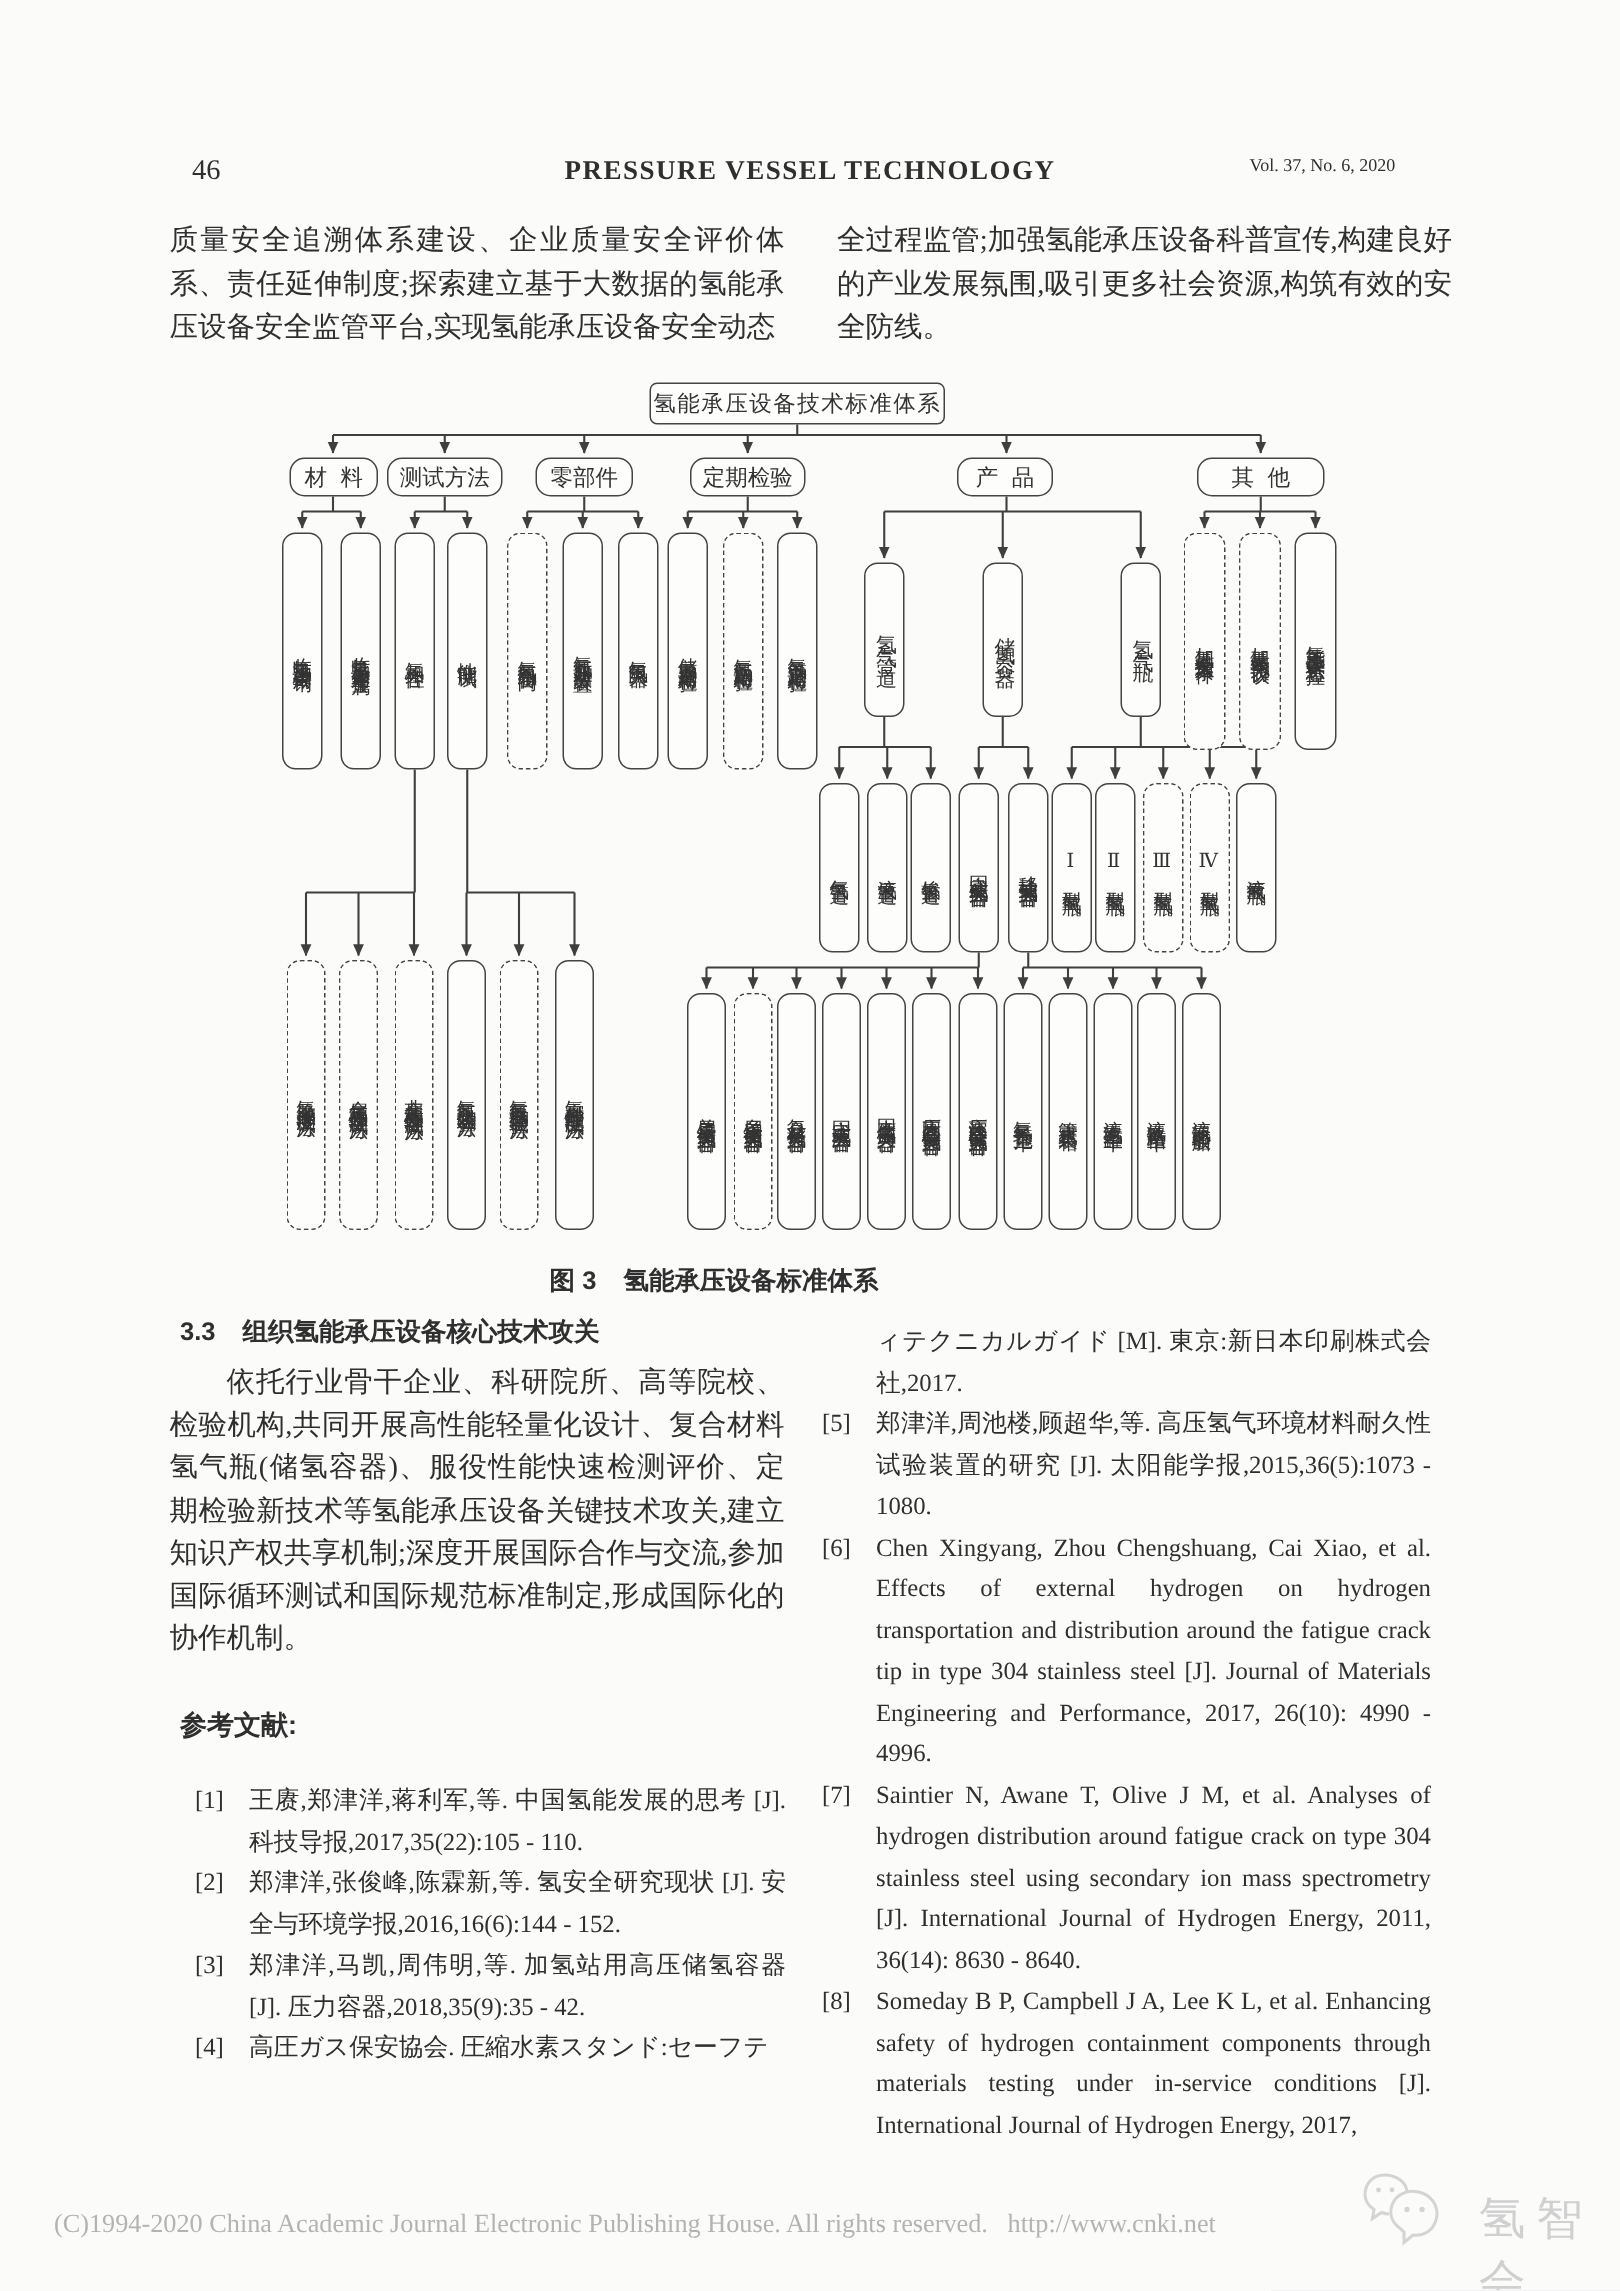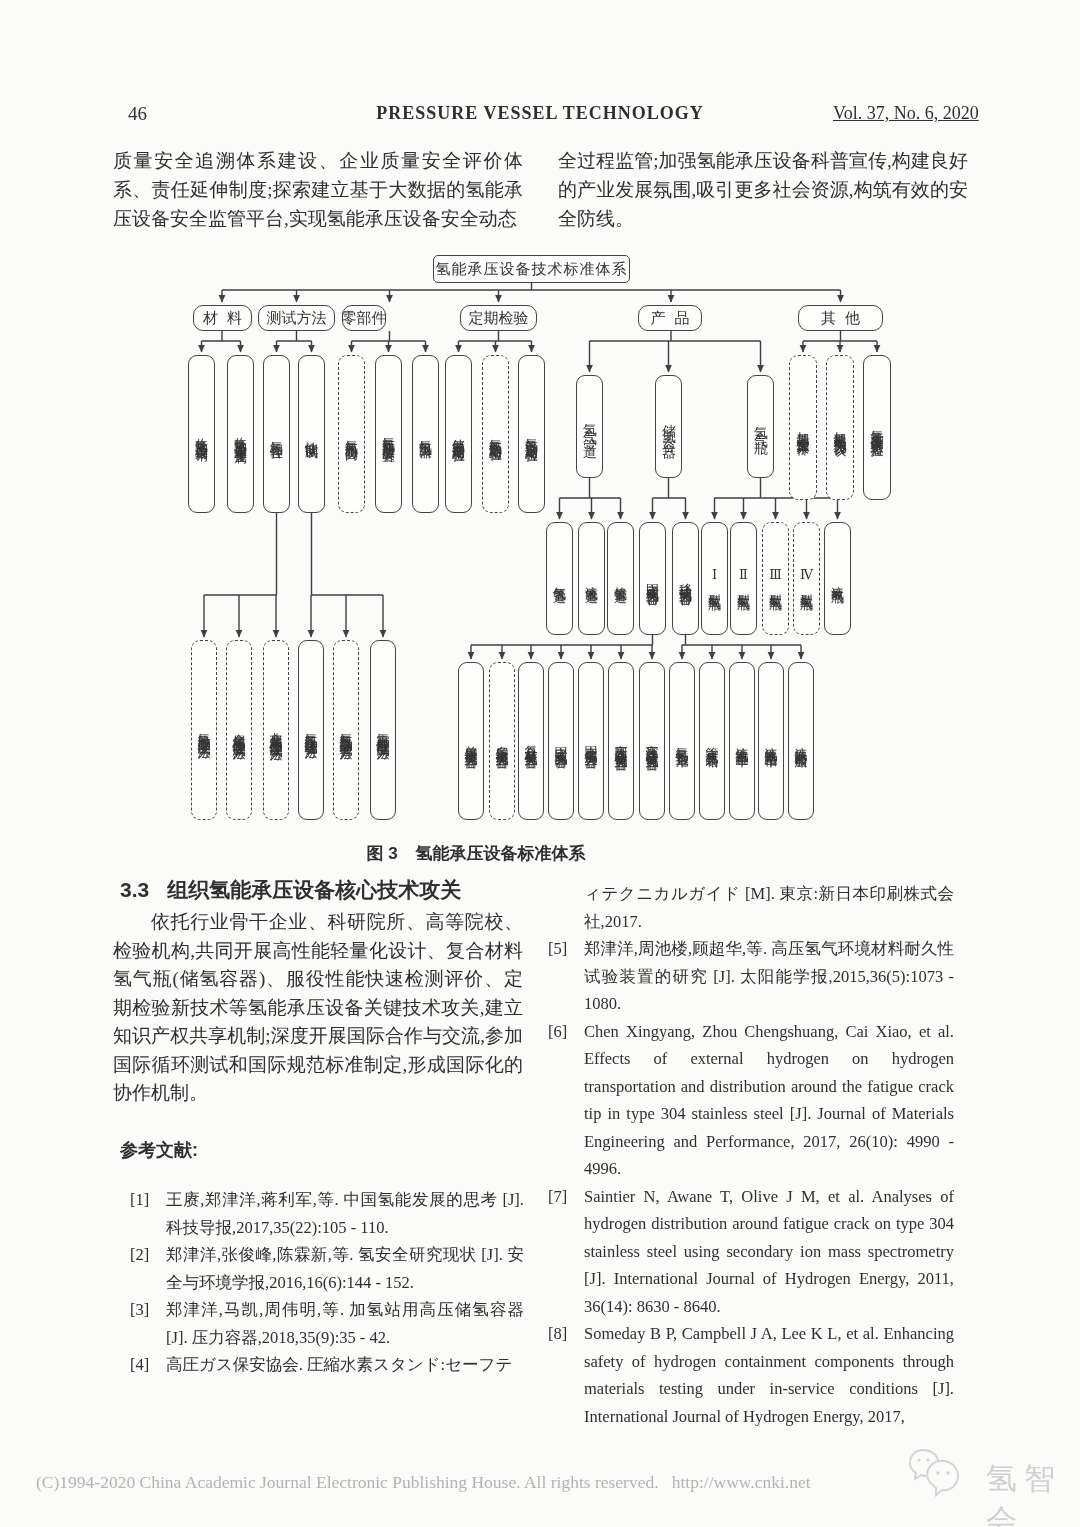--- a/index.html
+++ b/index.html
@@ -2,42 +2,42 @@
 <html><head>
 <meta charset="utf-8">
 <style>
   html,body{margin:0;padding:0;background:#e8e8e8;}
   .page{position:relative;width:1080px;height:1527px;background:#fbfbfa;overflow:hidden;
         font-family:"Liberation Serif","DejaVu Serif",serif;color:#2f2f2f;}
   .abs{position:absolute;}
   
   .pageno{left:128px;top:103px;font-size:19px;}
   .journal{left:0;top:103px;width:1080px;text-align:center;font-size:18px;font-weight:bold;letter-spacing:1px;}
-  .volume{left:833px;top:103px;font-size:18px;text-decoration:underline;}
+  .volume{left:833px;top:103px;font-size:12px;}
   
   .col{width:410px;font-size:19px;line-height:29px;text-align:justify;}
   .colL{left:113px;}
   .colR{left:558px;}
   
   .hb,.vb{position:absolute;box-sizing:border-box;border:1.4px solid #444;background:#fdfdfc;
           display:flex;align-items:center;justify-content:center;color:#333;}
   .hb{border-radius:10px;font-size:15px;white-space:nowrap;}
   .hb.rt{border-radius:5px;letter-spacing:1px;}
   .vb{border-radius:9px;writing-mode:vertical-rl;text-orientation:upright;
       font-size:13px;letter-spacing:1.5px;line-height:1;}
   .vb.d,.hb.d{border-style:dashed;}
   .vb.sp{font-size:14px;letter-spacing:7px;}
   .w2{letter-spacing:9px;padding-left:9px;}
   svg.wires{position:absolute;left:0;top:0;pointer-events:none;}
   
   .caption{left:0;top:842px;width:952px;text-align:center;font-size:17px;font-weight:bold;
            font-family:"Liberation Sans","DejaVu Sans",sans-serif;}
   .caption .gap{display:inline-block;width:18px;}
   
-  .sec-head{left:120px;top:876px;font-size:21px;font-weight:bold;
+  .sec-head{left:120px;top:876px;font-size:17px;font-weight:bold;
             font-family:"Liberation Sans","DejaVu Sans",sans-serif;}
   .sec-head .no{margin-right:18px;}
   .sec-body{left:113px;top:908px;width:410px;font-size:19px;line-height:28.5px;
             text-align:justify;text-indent:2em;}
   .ref-head{left:120px;top:1138px;font-size:18px;font-weight:bold;
             font-family:"Liberation Sans","DejaVu Sans",sans-serif;}
   
   .reflist{font-size:16.5px;line-height:27.5px;}
   .refitem{display:flex;align-items:flex-start;}
   .refitem .rnum{width:36px;flex:0 0 36px;}
@@ -150,21 +150,21 @@
       <line x1="742" y1="645" x2="742" y2="659" marker-end="url(#ah)"></line>
       <line x1="771" y1="645" x2="771" y2="659" marker-end="url(#ah)"></line>
       <line x1="801" y1="645" x2="801" y2="659" marker-end="url(#ah)"></line>
     </g>
   </svg>
 
   <div class="hb rt" style="left:433px;top:255px;width:197px;height:28px">氢能承压设备技术标准体系</div>
 
   <div class="hb w2" style="left:193px;top:305px;width:59px;height:26px">材料</div>
   <div class="hb" style="left:258px;top:305px;width:77px;height:26px">测试方法</div>
-  <div class="hb" style="left:342px;top:305px;width:44px;height:26px">零部件</div>
+  <div class="hb" style="left:357px;top:305px;width:65px;height:26px">零部件</div>
   <div class="hb" style="left:460px;top:305px;width:77px;height:26px">定期检验</div>
   <div class="hb w2" style="left:638px;top:305px;width:64px;height:26px">产品</div>
   <div class="hb w2" style="left:798px;top:305px;width:85px;height:26px">其他</div>
 
   <div class="vb" style="left:188px;top:355px;width:27px;height:158px">临氢承压设备用钢</div>
   <div class="vb" style="left:227px;top:355px;width:27px;height:158px">临氢承压设备用非金属</div>
   <div class="vb" style="left:263px;top:355px;width:27px;height:158px">氢相容性</div>
   <div class="vb" style="left:298px;top:355px;width:27px;height:158px">性能测试</div>
   <div class="vb d" style="left:338px;top:355px;width:27px;height:158px">氢气瓶组合阀</div>
   <div class="vb" style="left:375px;top:355px;width:27px;height:158px">氢气瓶超压泄放装置</div>

